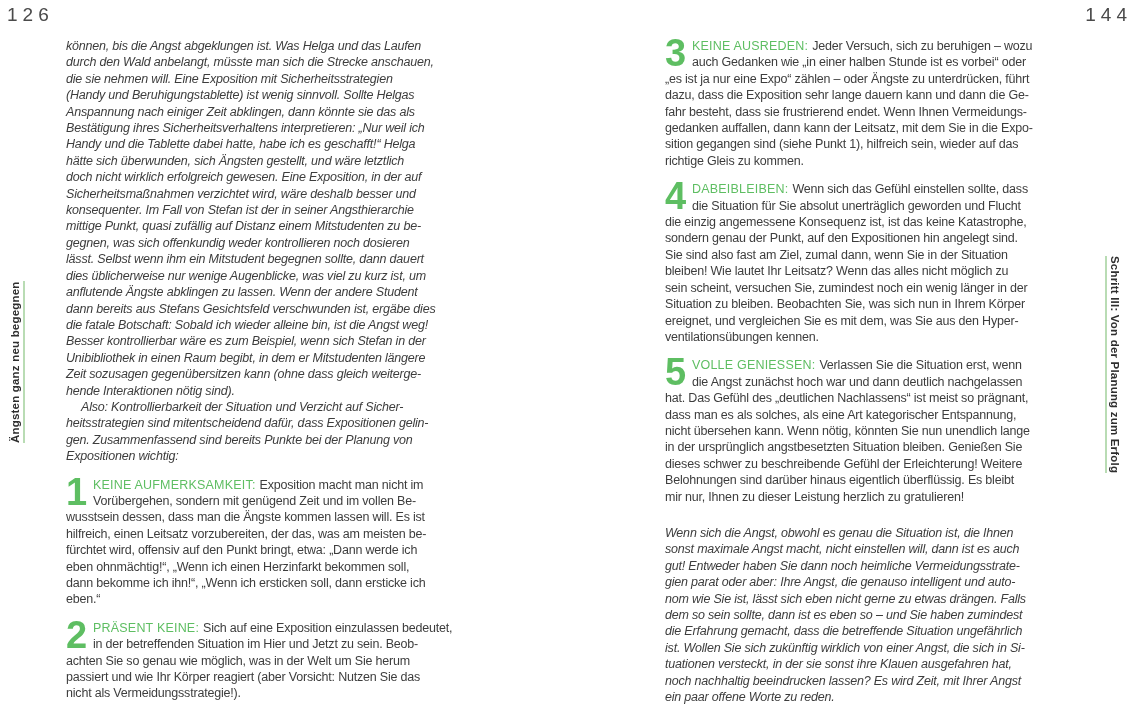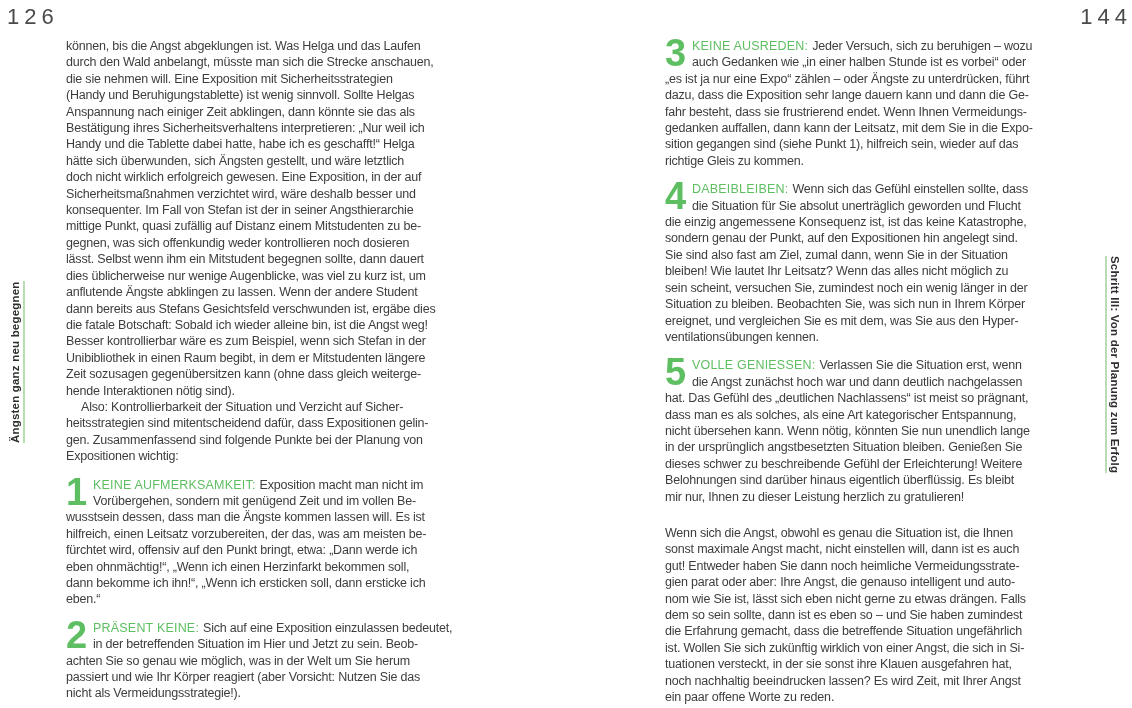--- a/index.html
+++ b/index.html
@@ -5,37 +5,37 @@
   html, body { margin: 0; padding: 0; }
   body {
     width: 1132px; height: 708px;
     background: #ffffff;
     font-family: "Liberation Sans", sans-serif;
     position: relative;
     overflow: hidden;
   }
   .page-num {
     position: absolute; top: 4px;
-    font-size: 22px; letter-spacing: 5px;
+    font-size: 19px; letter-spacing: 5px;
     color: #4a4a4a;
   }
   #pn-left { left: 7px; }
   #pn-right { right: 0px; }
 
   .col {
     position: absolute;
     font-size: 12.5px;
     line-height: 16.4px;
     letter-spacing: -0.2px;
     color: #3d3d3d;
   }
   #col-left  { left: 66px;  top: 38px; width: 445px; }
   #col-right { left: 665px; top: 38px; width: 445px; }
 
-  .para  { white-space: pre-line; }
+  .para  { white-space: pre-line; font-style: italic; }
   .indent { text-indent: 15px; }
 
   .item  { margin-top: 12px; }
   .col .item:first-child { margin-top: 0; }
   .itext { white-space: pre-line; }
   .num {
     float: left;
     width: 24px; height: 30px;
     margin-right: 3px;
     font-size: 38px; line-height: 31px;
@@ -91,21 +91,21 @@
 dies üblicherweise nur wenige Augenblicke, was viel zu kurz ist, um
 anflutende Ängste abklingen zu lassen. Wenn der andere Student
 dann bereits aus Stefans Gesichtsfeld verschwunden ist, ergäbe dies
 die fatale Botschaft: Sobald ich wieder alleine bin, ist die Angst weg!
 Besser kontrollierbar wäre es zum Beispiel, wenn sich Stefan in der
 Unibibliothek in einen Raum begibt, in dem er Mitstudenten längere
 Zeit sozusagen gegenübersitzen kann (ohne dass gleich weiterge-
 hende Interaktionen nötig sind).</div>
   <div class="para indent">Also: Kontrollierbarkeit der Situation und Verzicht auf Sicher-
 heitsstrategien sind mitentscheidend dafür, dass Expositionen gelin-
-gen. Zusammenfassend sind folgende Punkte bei der Planung von
+gen. Zusammenfassend sind bereits Punkte bei der Planung von
 Expositionen wichtig:</div>
   <div class="item">
       <div class="num">1</div>
       <div class="itext"><span class="h">KEINE AUFMERKSAMKEIT:</span><span>Exposition macht man nicht im
 Vorübergehen, sondern mit genügend Zeit und im vollen Be-
 wusstsein dessen, dass man die Ängste kommen lassen will. Es ist
 hilfreich, einen Leitsatz vorzubereiten, der das, was am meisten be-
 fürchtet wird, offensiv auf den Punkt bringt, etwa: „Dann werde ich
 eben ohnmächtig!“, „Wenn ich einen Herzinfarkt bekommen soll,
 dann bekomme ich ihn!“, „Wenn ich ersticken soll, dann ersticke ich

